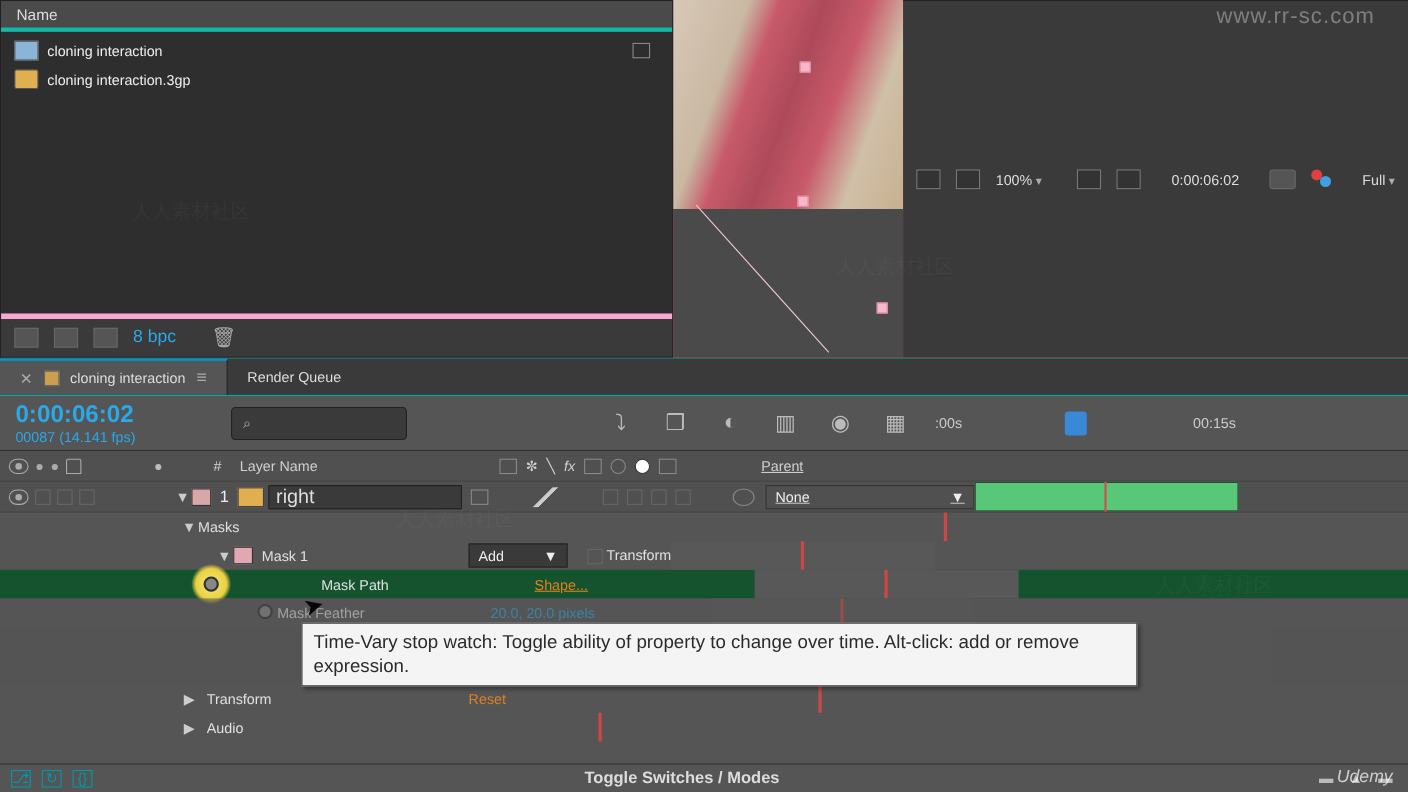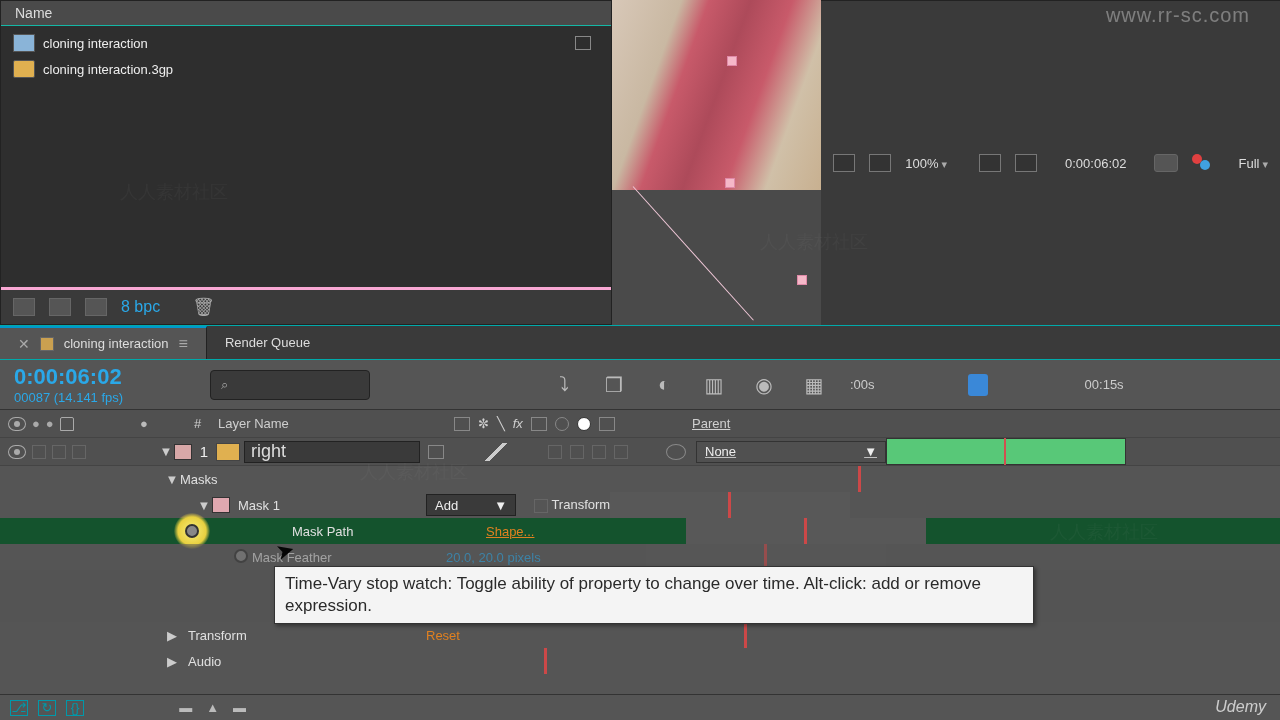--- a/index.html
+++ b/index.html
@@ -1,25 +1,25 @@
 <!DOCTYPE html>
 <html><head>
 <meta charset="utf-8">
 <style>
   * { margin: 0; padding: 0; box-sizing: border-box; font-family: Arial, sans-serif; font-size: 13px; user-select: none; }
   body { background: #3a3a3a; color: #c0c0c0; width: 1280px; height: 720px; overflow: hidden; position: relative; }
   .top-half { display: flex; height: 325px; }
   .project-panel { width: 612px; background: #3f3f3f; border: 1px solid #222; display: flex; flex-direction: column; }
-  .project-header { background: #4a4a4a; padding: 4px 14px; border-bottom: 1px solid #14b8a6; font-size: 14px; color: #ddd; }
+  .project-header { background: #4a4a4a; padding: 4px 14px; border-bottom: 4px solid #14b8a6; font-size: 14px; color: #ddd; }
   .project-body { flex: 1; padding: 4px 8px; background: #2e2e2e; }
   .project-item { display: flex; align-items: center; gap: 8px; padding: 4px; font-size: 18px; color: #eee; }
   .proj-icon-comp { width: 22px; height: 18px; background: #8ab4d8; border: 1px solid #555; }
   .proj-icon-vid { width: 22px; height: 18px; background: #e0b050; border-radius: 2px; border: 1px solid #555; }
   .flowchart-box { width: 16px; height: 14px; border: 1px solid #888; margin-left: auto; margin-right: 8px; }
-  .project-footer { display: flex; align-items: center; gap: 14px; padding: 6px 12px; background: #3a3a3a; border-top: 3px solid #f9a8d4; }
+  .project-footer { display: flex; align-items: center; gap: 14px; padding: 6px 12px; background: #3a3a3a; border-top: 5px solid #f9a8d4; }
   .pf-icon { width: 22px; height: 18px; background: #555; border: 1px solid #666; }
   .bpc-label { color: #2aa8e8; font-size: 16px; }
   .trash-icon { margin-left: 18px; color: #aaa; font-size: 18px; }
 
   .preview-panel { flex: 1; background: #ef4444; display: flex; flex-direction: row; position: relative; }
   .preview-body { flex: 1; background: #4a4a4a; position: relative; overflow: hidden; }
   .preview-image { position: absolute; left: 0; top: 0; right: 0; height: 190px; background: linear-gradient(110deg, #d8c8b8 0%, #c9b8a2 25%, #c85a6a 35%, #ad4a5a 50%, #c85a6a 65%, #d0c0a8 80%, #c8b090 100%); }
   .mask-vertex { position: absolute; width: 10px; height: 10px; background: #f5b8c8; border: 1px solid #e08aa8; }
   .mask-line { position: absolute; background: #f0c8d8; height: 1px; transform-origin: left center; }
   .preview-toolbar { display: flex; align-items: center; gap: 14px; padding: 6px 12px; background: #3a3a3a; border-top: 1px solid #222; color: #ddd; font-size: 16px; }
@@ -349,20 +349,21 @@
   </div>
 
   <div style="flex:1; background:#555;"></div>
 
   <div class="toggle-row">
     <div class="toggle-left">
       <div class="toggle-ic">⎇</div>
       <div class="toggle-ic">↻</div>
       <div class="toggle-ic">{}</div>
     </div>
+    <div class="toggle-center">Toggle Switches / Modes</div>
     <div class="toggle-right">
       <span>▬</span>
       <span>▲</span>
       <span>▬</span>
     </div>
   </div>
 </div>
 
 <div class="cursor-arrow">➤</div>
 <div class="tooltip">Time-Vary stop watch: Toggle ability of property to change over time. Alt-click: add or remove expression.</div>

